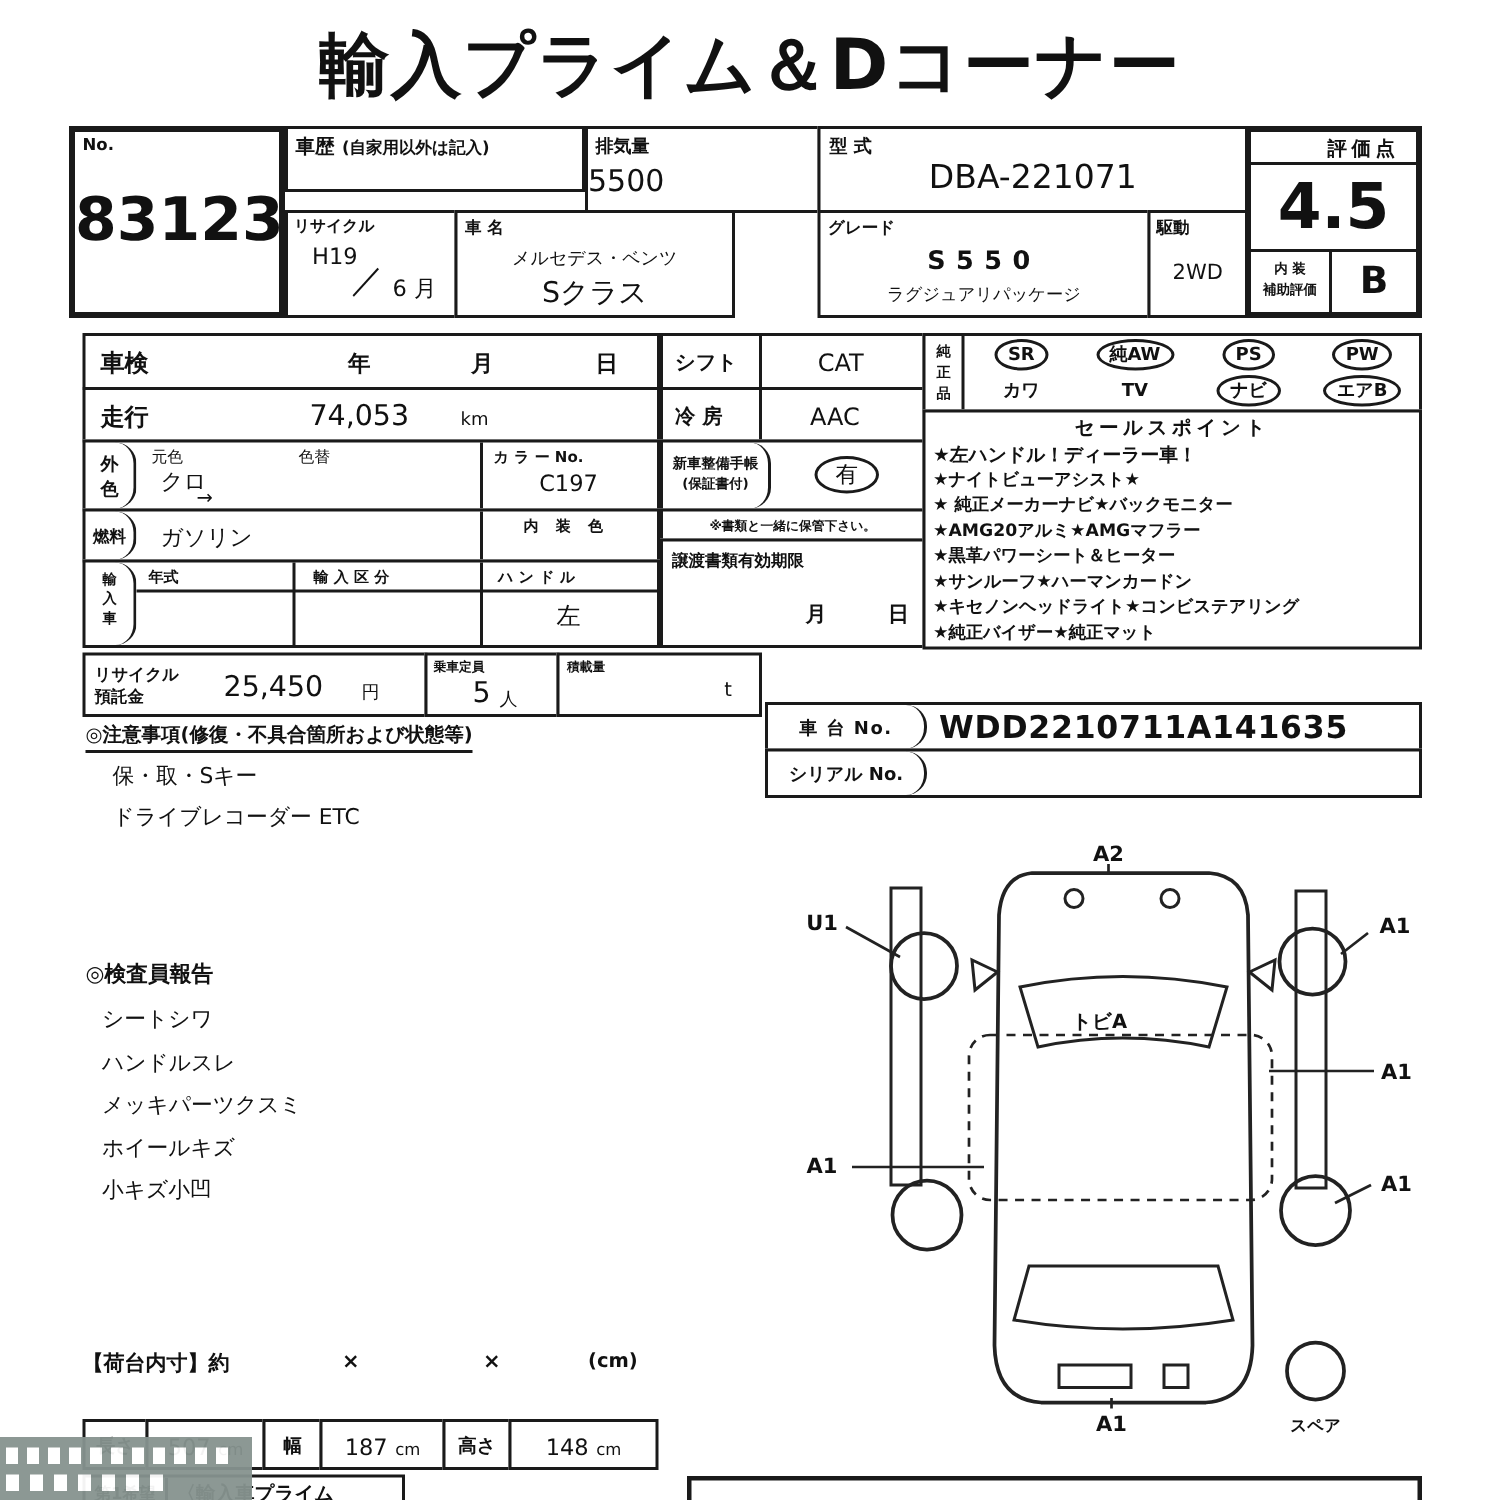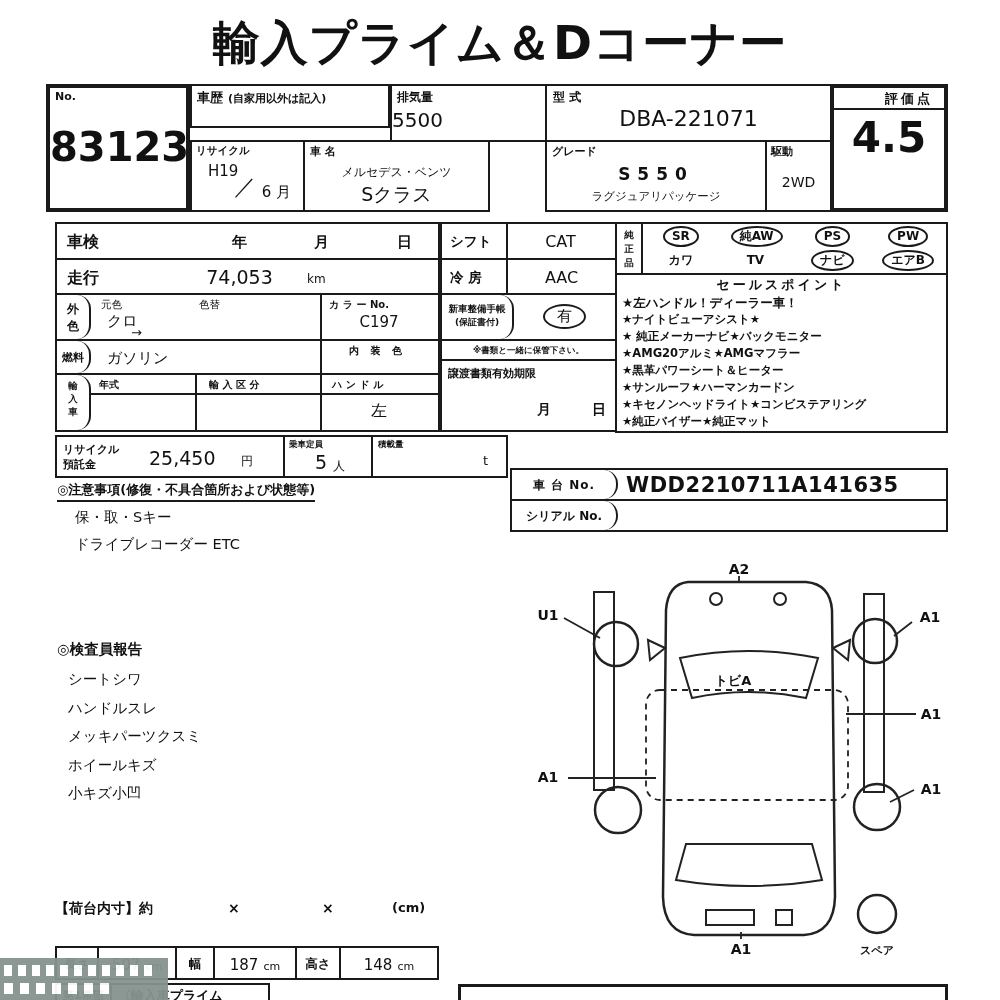--- a/index.html
+++ b/index.html
@@ -5,21 +5,21 @@
   * { margin:0; padding:0; box-sizing:border-box; }
   body { background:#ffffff; font-family:"DejaVu Sans", sans-serif; color:#111; }
   .sheet { position:relative; width:1000px; height:1000px; background:#fff; overflow:hidden; }
   .abs { position:absolute; }
   .box { position:absolute; border:2px solid #1a1a1a; background:#fff; }
   .thick { border-width:4px; }
   .vline { position:absolute; top:0; bottom:0; border-left:2px solid #1a1a1a; }
   .hline { position:absolute; left:0; right:0; border-top:2px solid #1a1a1a; }
   .lblcell { position:absolute; left:0; top:0; bottom:0; border-right:2px solid #1a1a1a; text-align:center;border-radius:14px; }
   .vtext { display:inline-block; word-break:break-all; font-weight:bold; }
-  .g { font-size:12px; font-weight:bold; padding:0 7px; min-width:34px; text-align:left; line-height:17px; display:inline-block; }
+  .g { font-size:12px; font-weight:bold; padding:0 7px; min-width:34px; text-align:center; line-height:17px; display:inline-block; }
   .oval { border:2px solid #1a1a1a; border-radius:50%; }
   .sp { font-size:11.5px; line-height:17px; padding-left:5px; white-space:nowrap; font-weight:600; }
   .sp-first { font-size:12.5px; font-weight:bold; }
   svg text { font-family:"DejaVu Sans", sans-serif; }
 </style>
 </head>
 <body>
 
 <div class="sheet">
 
@@ -39,20 +39,27 @@
     <div class="abs" style="left:0; top:22px; width:100%; font-size:20px;">5500</div>
   </div>
   <div class="box" style="left:545px; top:84px; width:287px; height:58px;">
     <span class="abs" style="left:6px; top:3px; font-size:12px; font-weight:bold;">型 式</span>
     <div class="abs" style="left:0; top:20px; width:100%; text-align:center; font-size:22px;">DBA-221071</div>
   </div>
 
   <div class="box thick" style="left:830px; top:84px; width:118px; height:128px;">
     <div style="height:22px; border-bottom:2px solid #1a1a1a; text-align:center; font-size:13px; font-weight:bold; letter-spacing:3px; padding-top:2px;padding-left:40px;">評価点</div>
     <div style="height:56px; text-align:center; font-size:42px; font-weight:bold; line-height:56px;">4.5</div>
+    <div style="position:absolute; left:0; right:0; bottom:0; height:42px; border-top:2px solid #1a1a1a; display:flex;">
+      <div style="width:54px; border-right:2px solid #1a1a1a; text-align:center; font-size:9px; font-weight:bold; padding-top:6px; line-height:1.5;">
+        <div>内 装</div>
+        <div>補助評価</div>
+      </div>
+      <div style="flex:1; text-align:center; font-size:25px; font-weight:bold; line-height:38px;">B</div>
+    </div>
   </div>
 
   <div class="box" style="left:190px; top:140px; width:115px; height:72px;">
     <span class="abs" style="left:4px; top:2px; font-size:10.5px; font-weight:bold;">リサイクル</span>
     <span class="abs" style="left:16px; top:20px; font-size:15px;">H19</span>
     <span class="abs" style="left:42px; top:30px; font-size:22px;">／</span>
     <span class="abs" style="right:12px; bottom:8px; font-size:15px;">6 月</span>
   </div>
   <div class="box" style="left:303px; top:140px; width:187px; height:72px;">
     <span class="abs" style="left:5px; top:2px; font-size:11px; font-weight:bold;">車 名</span>
@@ -114,21 +121,21 @@
   </div>
 
   <div class="box" style="left:440px; top:222px; width:177px; height:38px;">
     <span class="abs" style="left:8px; top:9px; font-size:13.5px; font-weight:bold;">シフト</span>
     <div class="vline" style="left:64px;"></div>
     <div class="abs" style="left:64px; top:8px; width:109px; text-align:center; font-size:16px;">CAT</div>
   </div>
   <div class="box" style="left:440px; top:258px; width:177px; height:37px;">
     <span class="abs" style="left:8px; top:9px; font-size:13.5px; font-weight:bold;">冷 房</span>
     <div class="vline" style="left:64px;"></div>
-    <div class="abs" style="left:64px; top:8px; width:111px; text-align:center; font-size:16px;">AAC</div>
+    <div class="abs" style="left:64px; top:8px; width:111px; font-size:16px;padding-left:34px;">AAC</div>
   </div>
   <div class="box" style="left:440px; top:293px; width:177px; height:48px;">
     <div class="lblcell" style="width:72px; padding-top:8px;">
       <div style="font-size:9.5px; font-weight:bold;">新車整備手帳</div>
       <div style="font-size:9px; font-weight:bold;">(保証書付)</div>
     </div>
     <div class="abs" style="left:72px; top:9px; width:101px; text-align:center;">
       <span class="oval" style="display:inline-block; font-size:15px; padding:1px 12px;">有</span>
     </div>
   </div>

